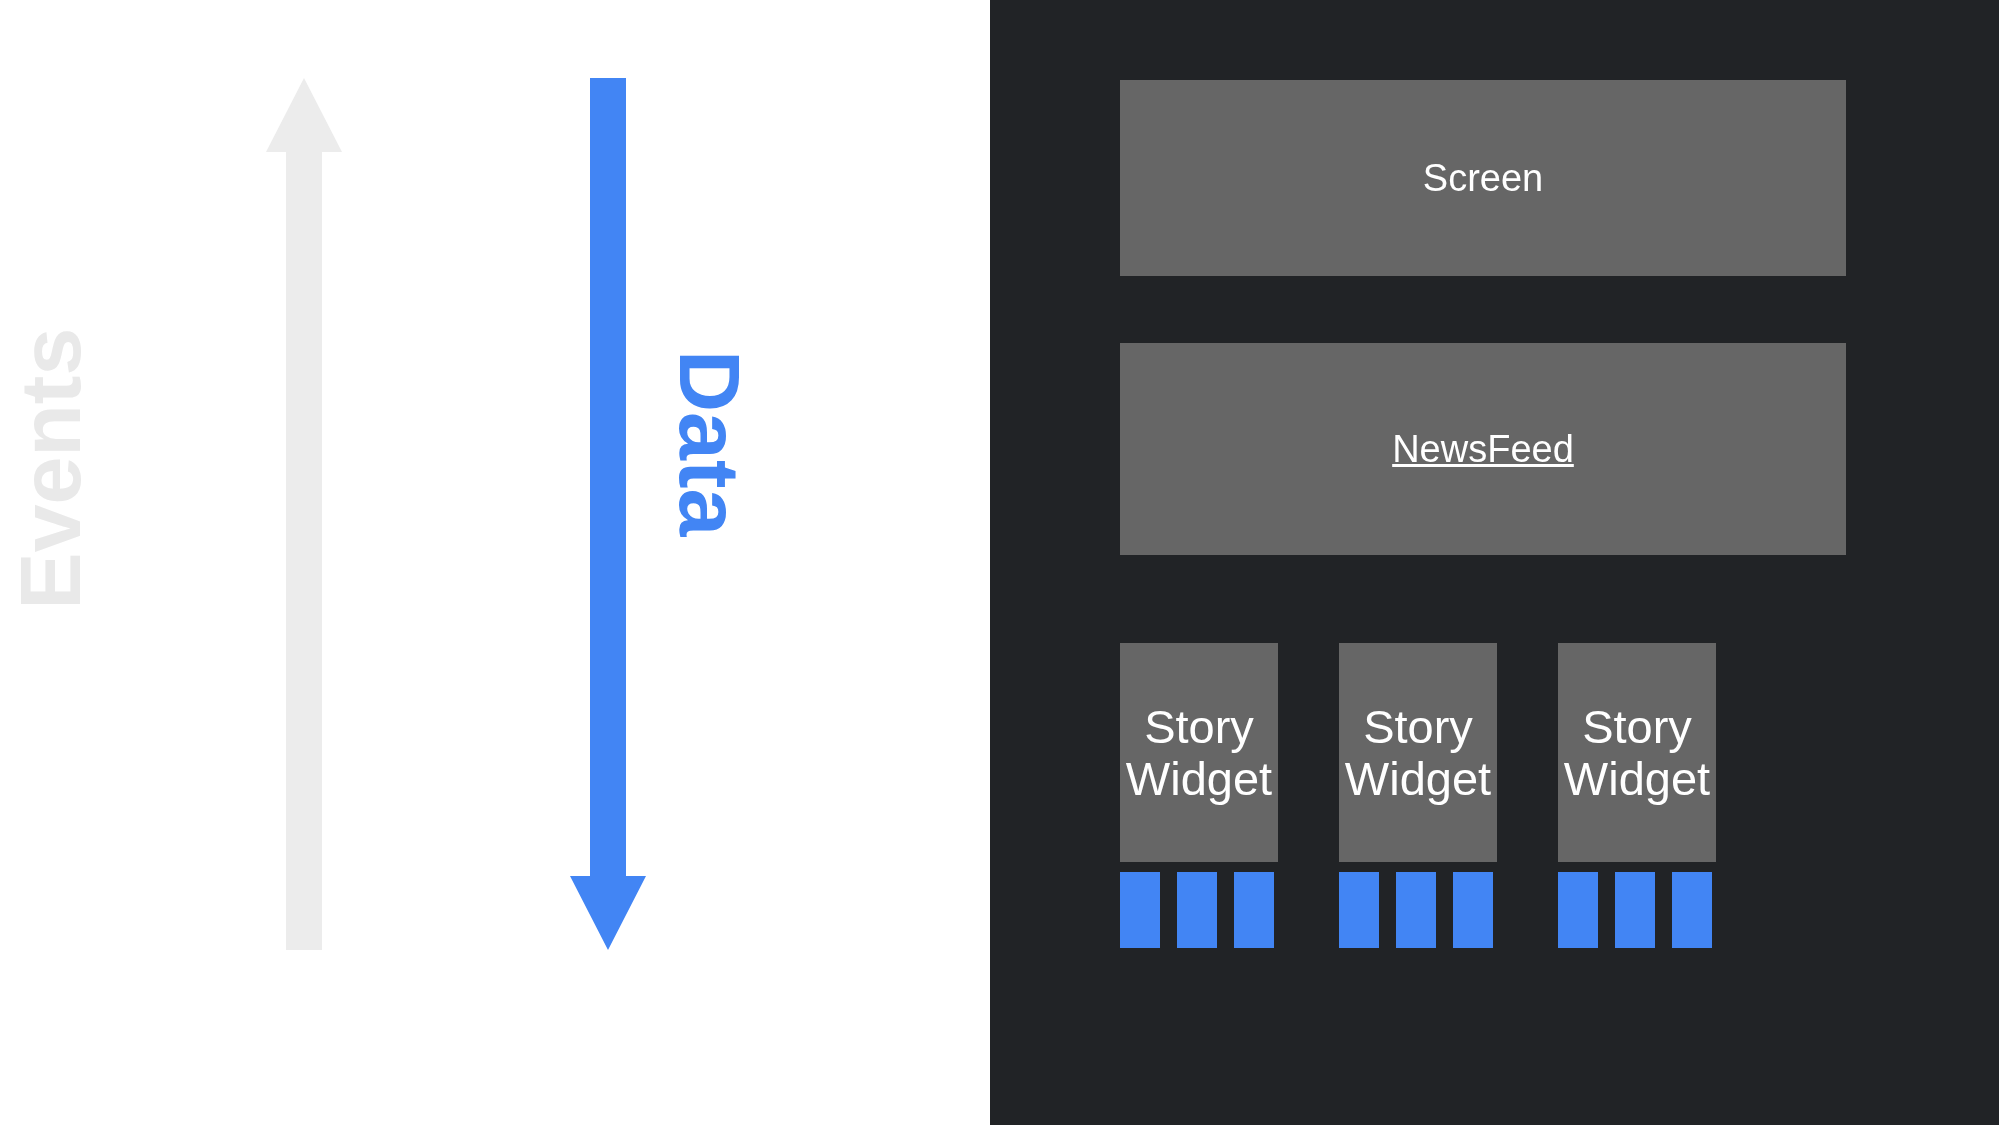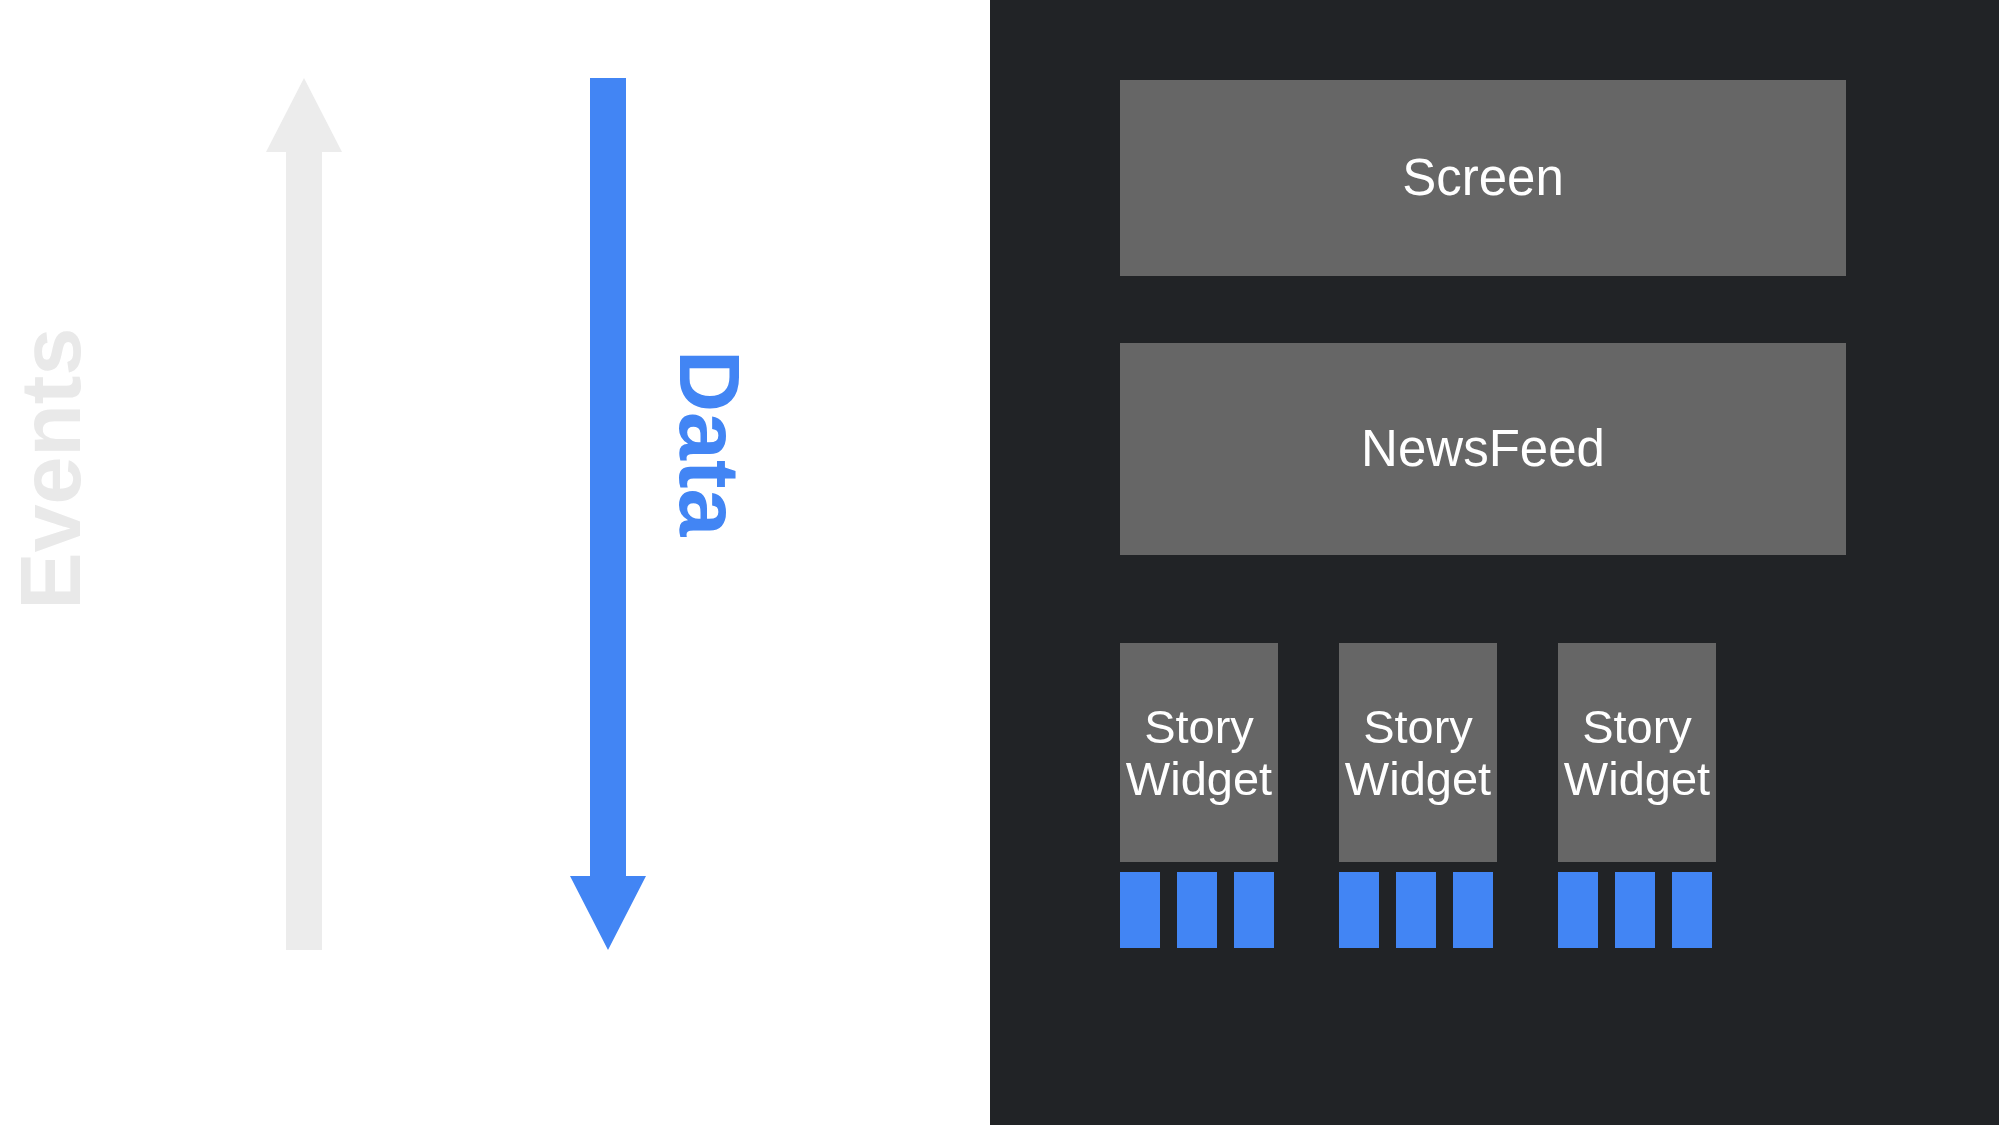--- a/index.html
+++ b/index.html
@@ -78,32 +78,32 @@
   }
 
   .node-box {
     position:absolute;
     background:#666666;
     display:flex;
     align-items:center;
     justify-content:center;
     text-align:center;
     color:#ffffff;
-    font-size:51px;
+    font-size:38px;
     font-weight:400;
     line-height:1.12;
   }
 
   .box-screen {
     left:130px; top:80px;
     width:726px; height:196px;
   }
   .box-newsfeed {
     left:130px; top:343px;
-    width:726px; height:212px;
+    width:726px; height:212px;text-decoration:underline;
   }
 
   .story-box {
     position:absolute;
     top:621px;
     width:158px; height:219px;
     background:#666666;
     color:#ffffff;
     font-size:47px;
     font-weight:400;

